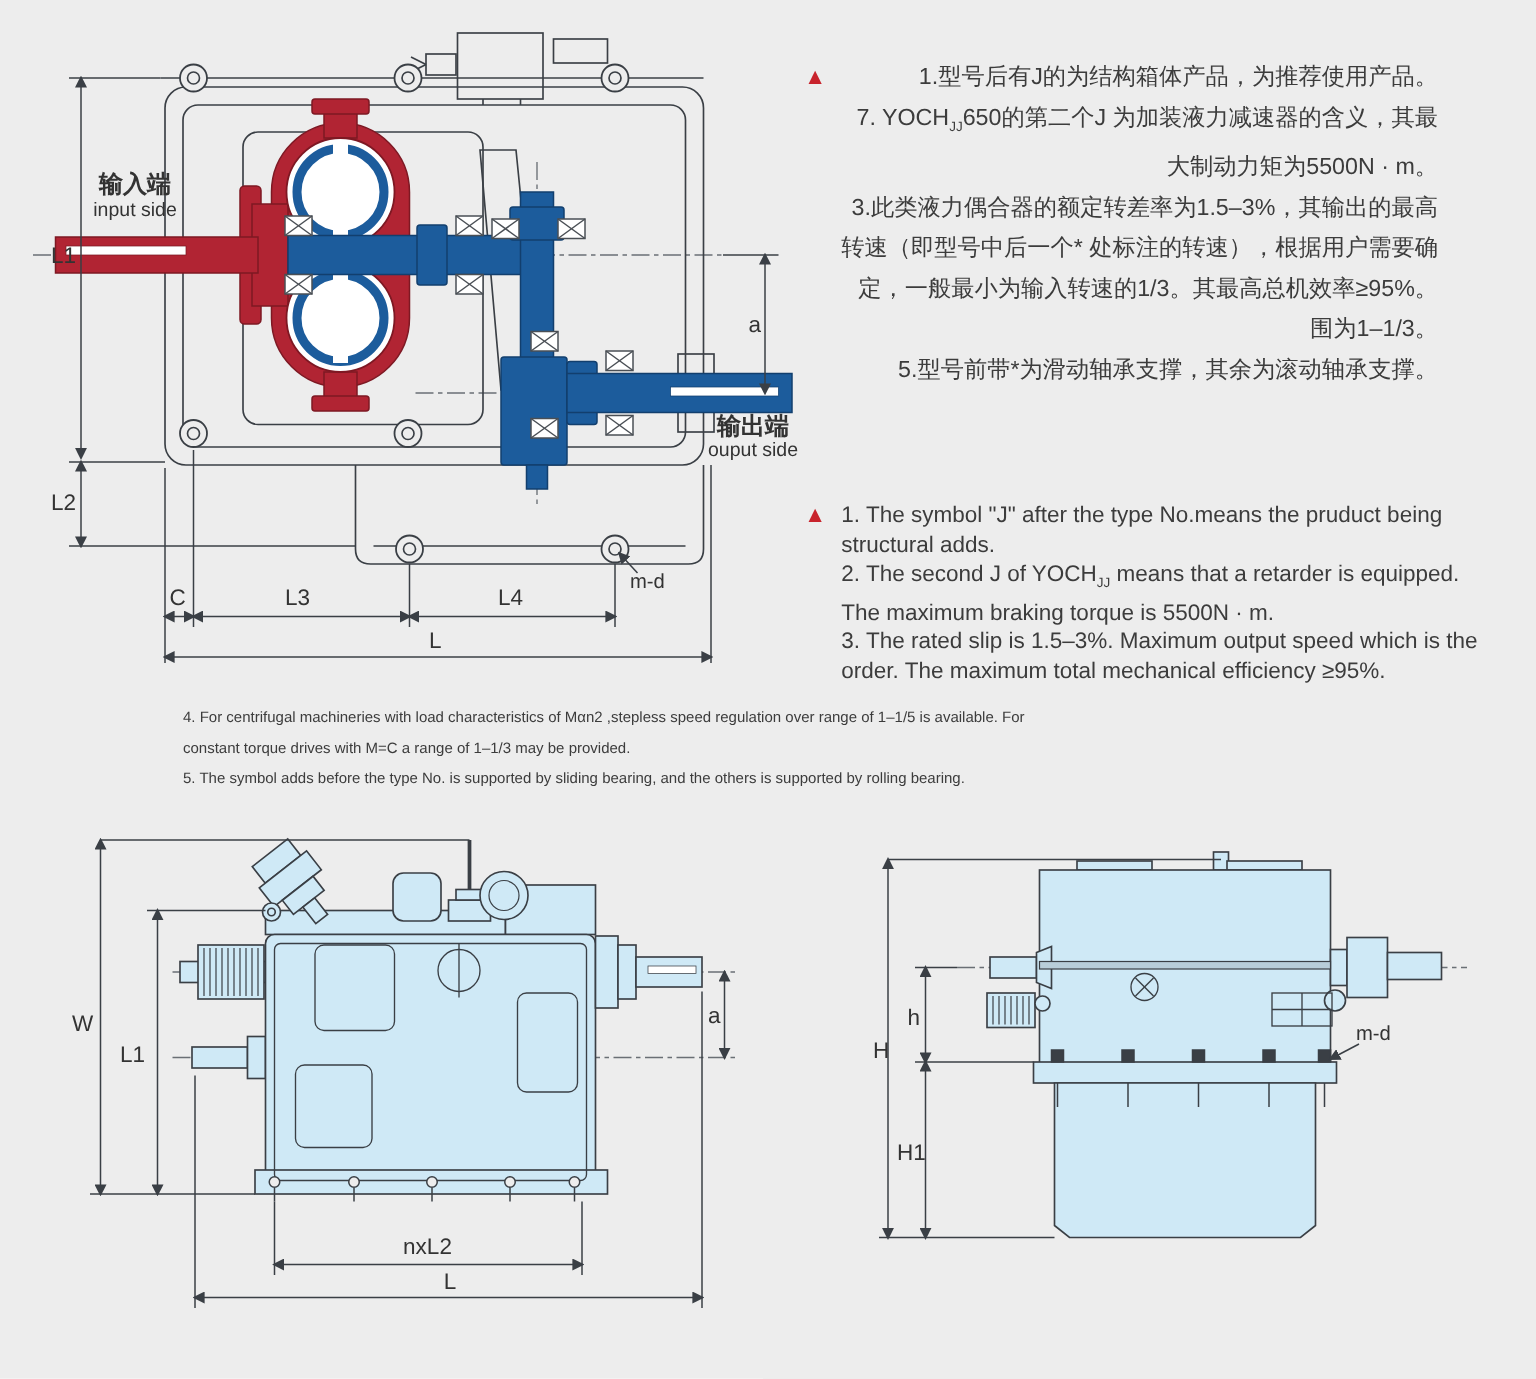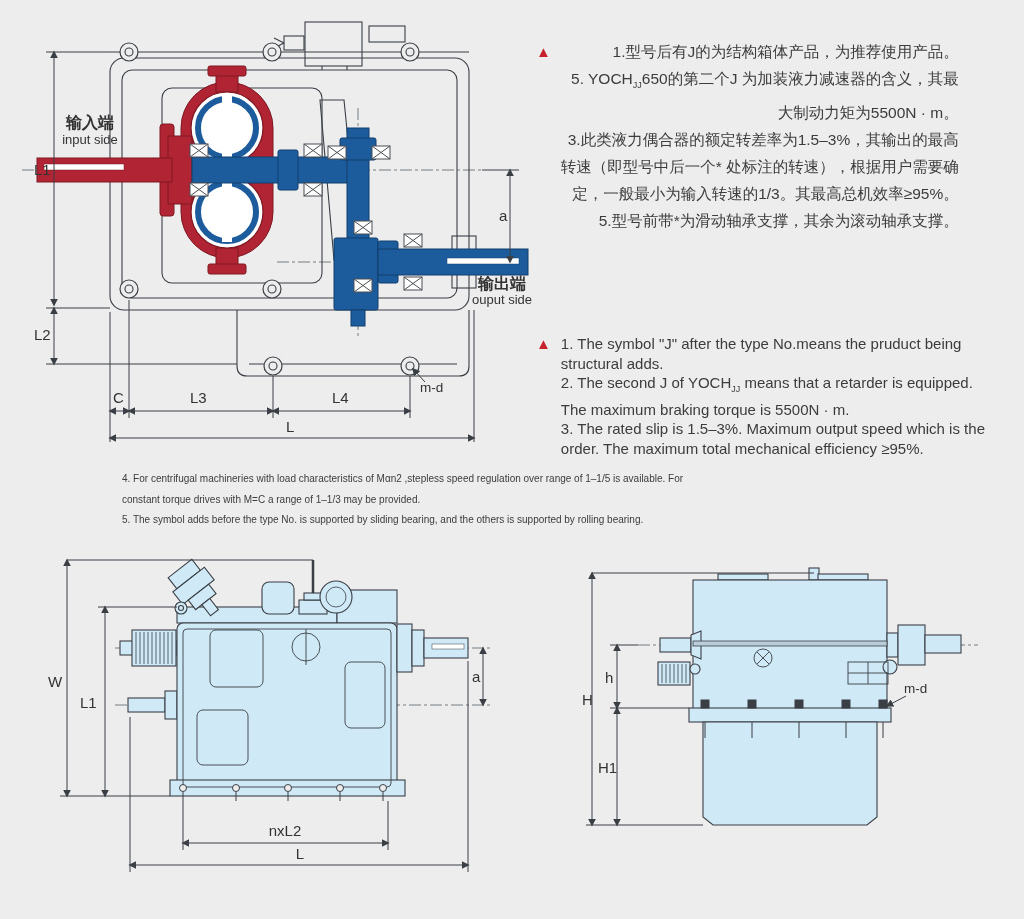--- a/index.html
+++ b/index.html
@@ -157,25 +157,26 @@
     <text class="dimtxt" x="168" y="395">L3</text>
     <text class="dimtxt" x="310" y="395">L4</text>
     <text class="dimtxt" x="264" y="424">L</text>
     <text class="dimtxt-s" x="398" y="384">m-d</text>
   </svg>
 
   <div class="abs note-block" style="left:536px;top:38px;">
     <span class="tri">▲</span>
     <div class="cn-text">
       <div>1.型号后有J的为结构箱体产品，为推荐使用产品。</div>
-      <div><span>5. YOCH</span><sub>JJ</sub><span>650的第二个J 为加装液力减速器的含义，其最</span></div>
+      <div><span>7. YOCH</span><sub>JJ</sub><span>650的第二个J 为加装液力减速器的含义，其最</span></div>
       <div>大制动力矩为5500N · m。</div>
       <div>3.此类液力偶合器的额定转差率为1.5–3%，其输出的最高</div>
       <div>转速（即型号中后一个* 处标注的转速），根据用户需要确</div>
       <div>定，一般最小为输入转速的1/3。其最高总机效率≥95%。</div>
+      <div>围为1–1/3。</div>
       <div>5.型号前带*为滑动轴承支撑，其余为滚动轴承支撑。</div>
     </div>
   </div>
 
   <div class="abs note-block" style="left:536px;top:334px;">
     <span class="tri en">▲</span>
     <div class="en-text">
       <div>1. The symbol "J" after the type No.means the pruduct being</div>
       <div>structural adds.</div>
       <div><span>2. The second J of YOCH</span><sub>JJ</sub><span> means that a retarder is equipped.</span></div>

